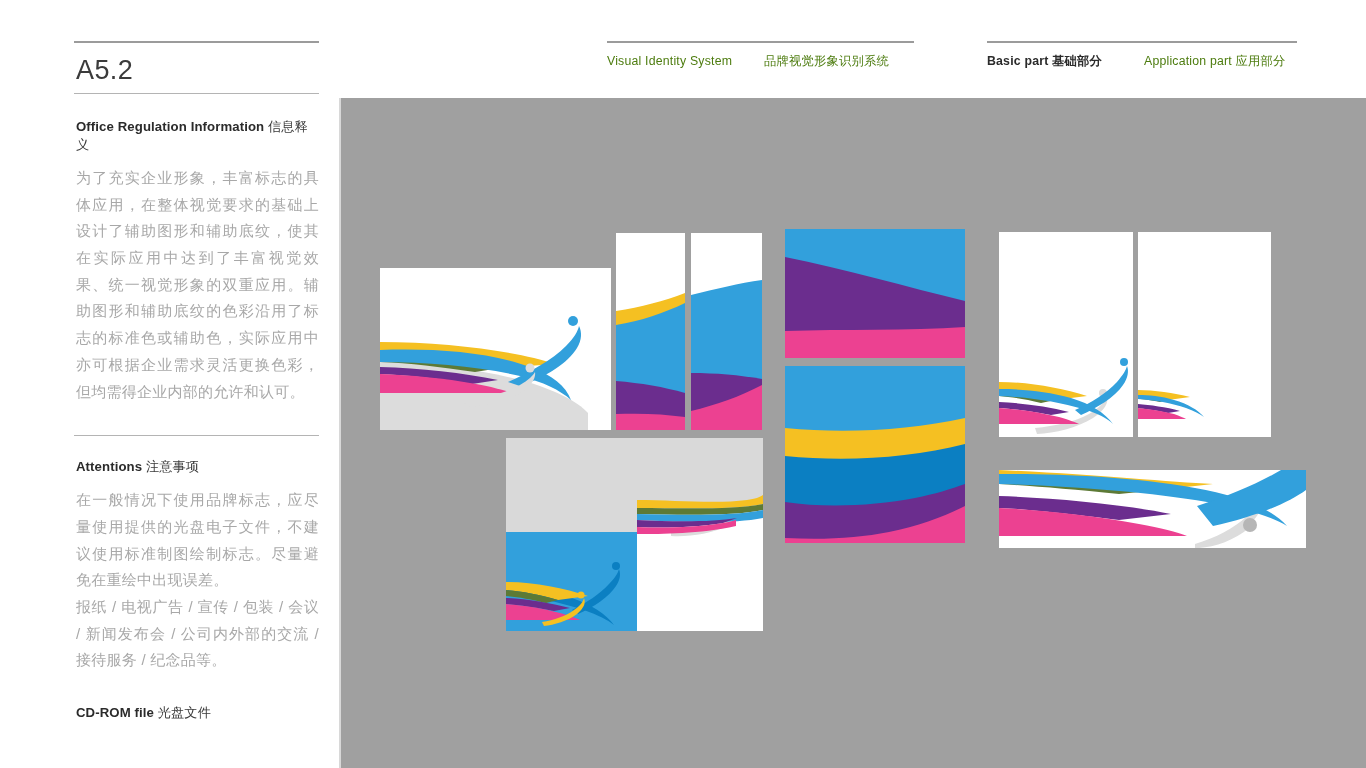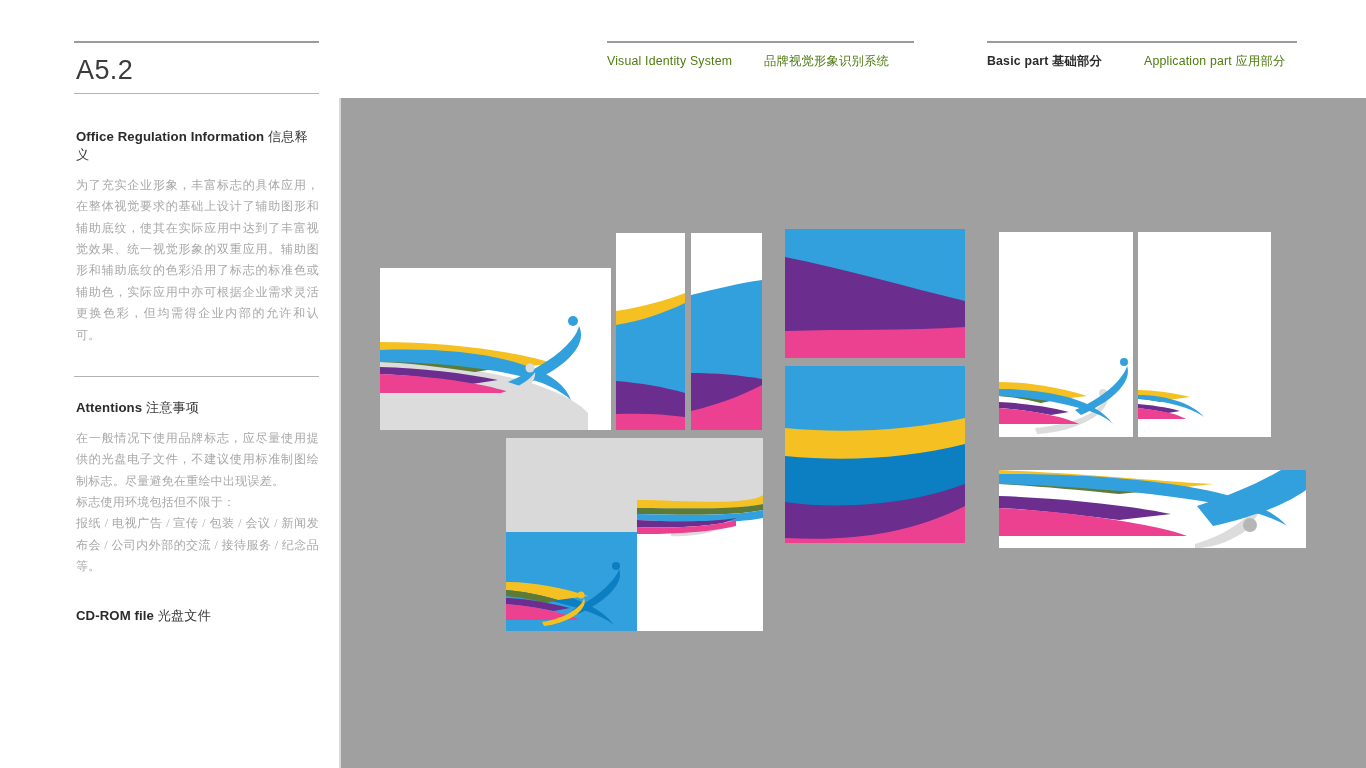--- a/index.html
+++ b/index.html
@@ -17,29 +17,29 @@
   .rule.thin{ height:1px; background:#b4b4b4; }
 
   #page-code{
     font-size:27px; color:#3b3b3b; letter-spacing:.4px;
     padding:14px 0 9px 2px; font-weight:400; line-height:1;
   }
   #section-title{
     font-size:17.5px; color:#2e2e2e; padding:22px 0 0 2px; letter-spacing:.6px;
   }
 
-  .blk{ margin-top:34px; }
+  .blk{ margin-top:24px; }
   .blk-head{
     font-size:13.2px; color:#2b2b2b; font-weight:bold;
     letter-spacing:.1px; padding-left:2px; margin-bottom:11px;
   }
   .blk-head .cn{ font-weight:normal; color:#3a3a3a; }
   .blk-body{
-    font-size:12px; color:#a8a8a8; line-height:1.78;
-    letter-spacing:.25px; padding-left:2px; text-align:justify;font-family:Liberation Serif, serif;
+    font-size:15px; color:#a8a8a8; line-height:1.78;
+    letter-spacing:.25px; padding-left:2px; text-align:justify;
   }
   .blk-body p + p{ margin-top:0; }
 
   #divider-attentions{ margin-top:30px; margin-bottom:0; }
 
   
   #v-sep{ position:absolute; left:339px; top:98px; width:2px; height:670px; background:#d8d8d8; }
 
   
   #nav{ position:absolute; left:607px; top:41px; width:690px; height:40px; }
@@ -88,21 +88,20 @@
 
     <div class="rule thin" id="divider-attentions"></div>
 
     <div class="blk" style="margin-top:22px;">
       <div class="blk-head">
         <span>Attentions</span>
         <span class="cn">注意事项</span>
       </div>
       <div class="blk-body">
         <p>在一般情况下使用品牌标志，应尽量使用提供的光盘电子文件，不建议使用标准制图绘制标志。尽量避免在重绘中出现误差。</p>
-        <p>标志使用环境包括但不限于：</p>
         <p>报纸 / 电视广告 / 宣传 / 包装 / 会议 / 新闻发布会 / 公司内外部的交流 / 接待服务 / 纪念品等。</p>
       </div>
     </div>
 
     <div class="blk" style="margin-top:30px;">
       <div class="blk-head">
         <span>CD-ROM file</span>
         <span class="cn">光盘文件</span>
       </div>
     </div>

